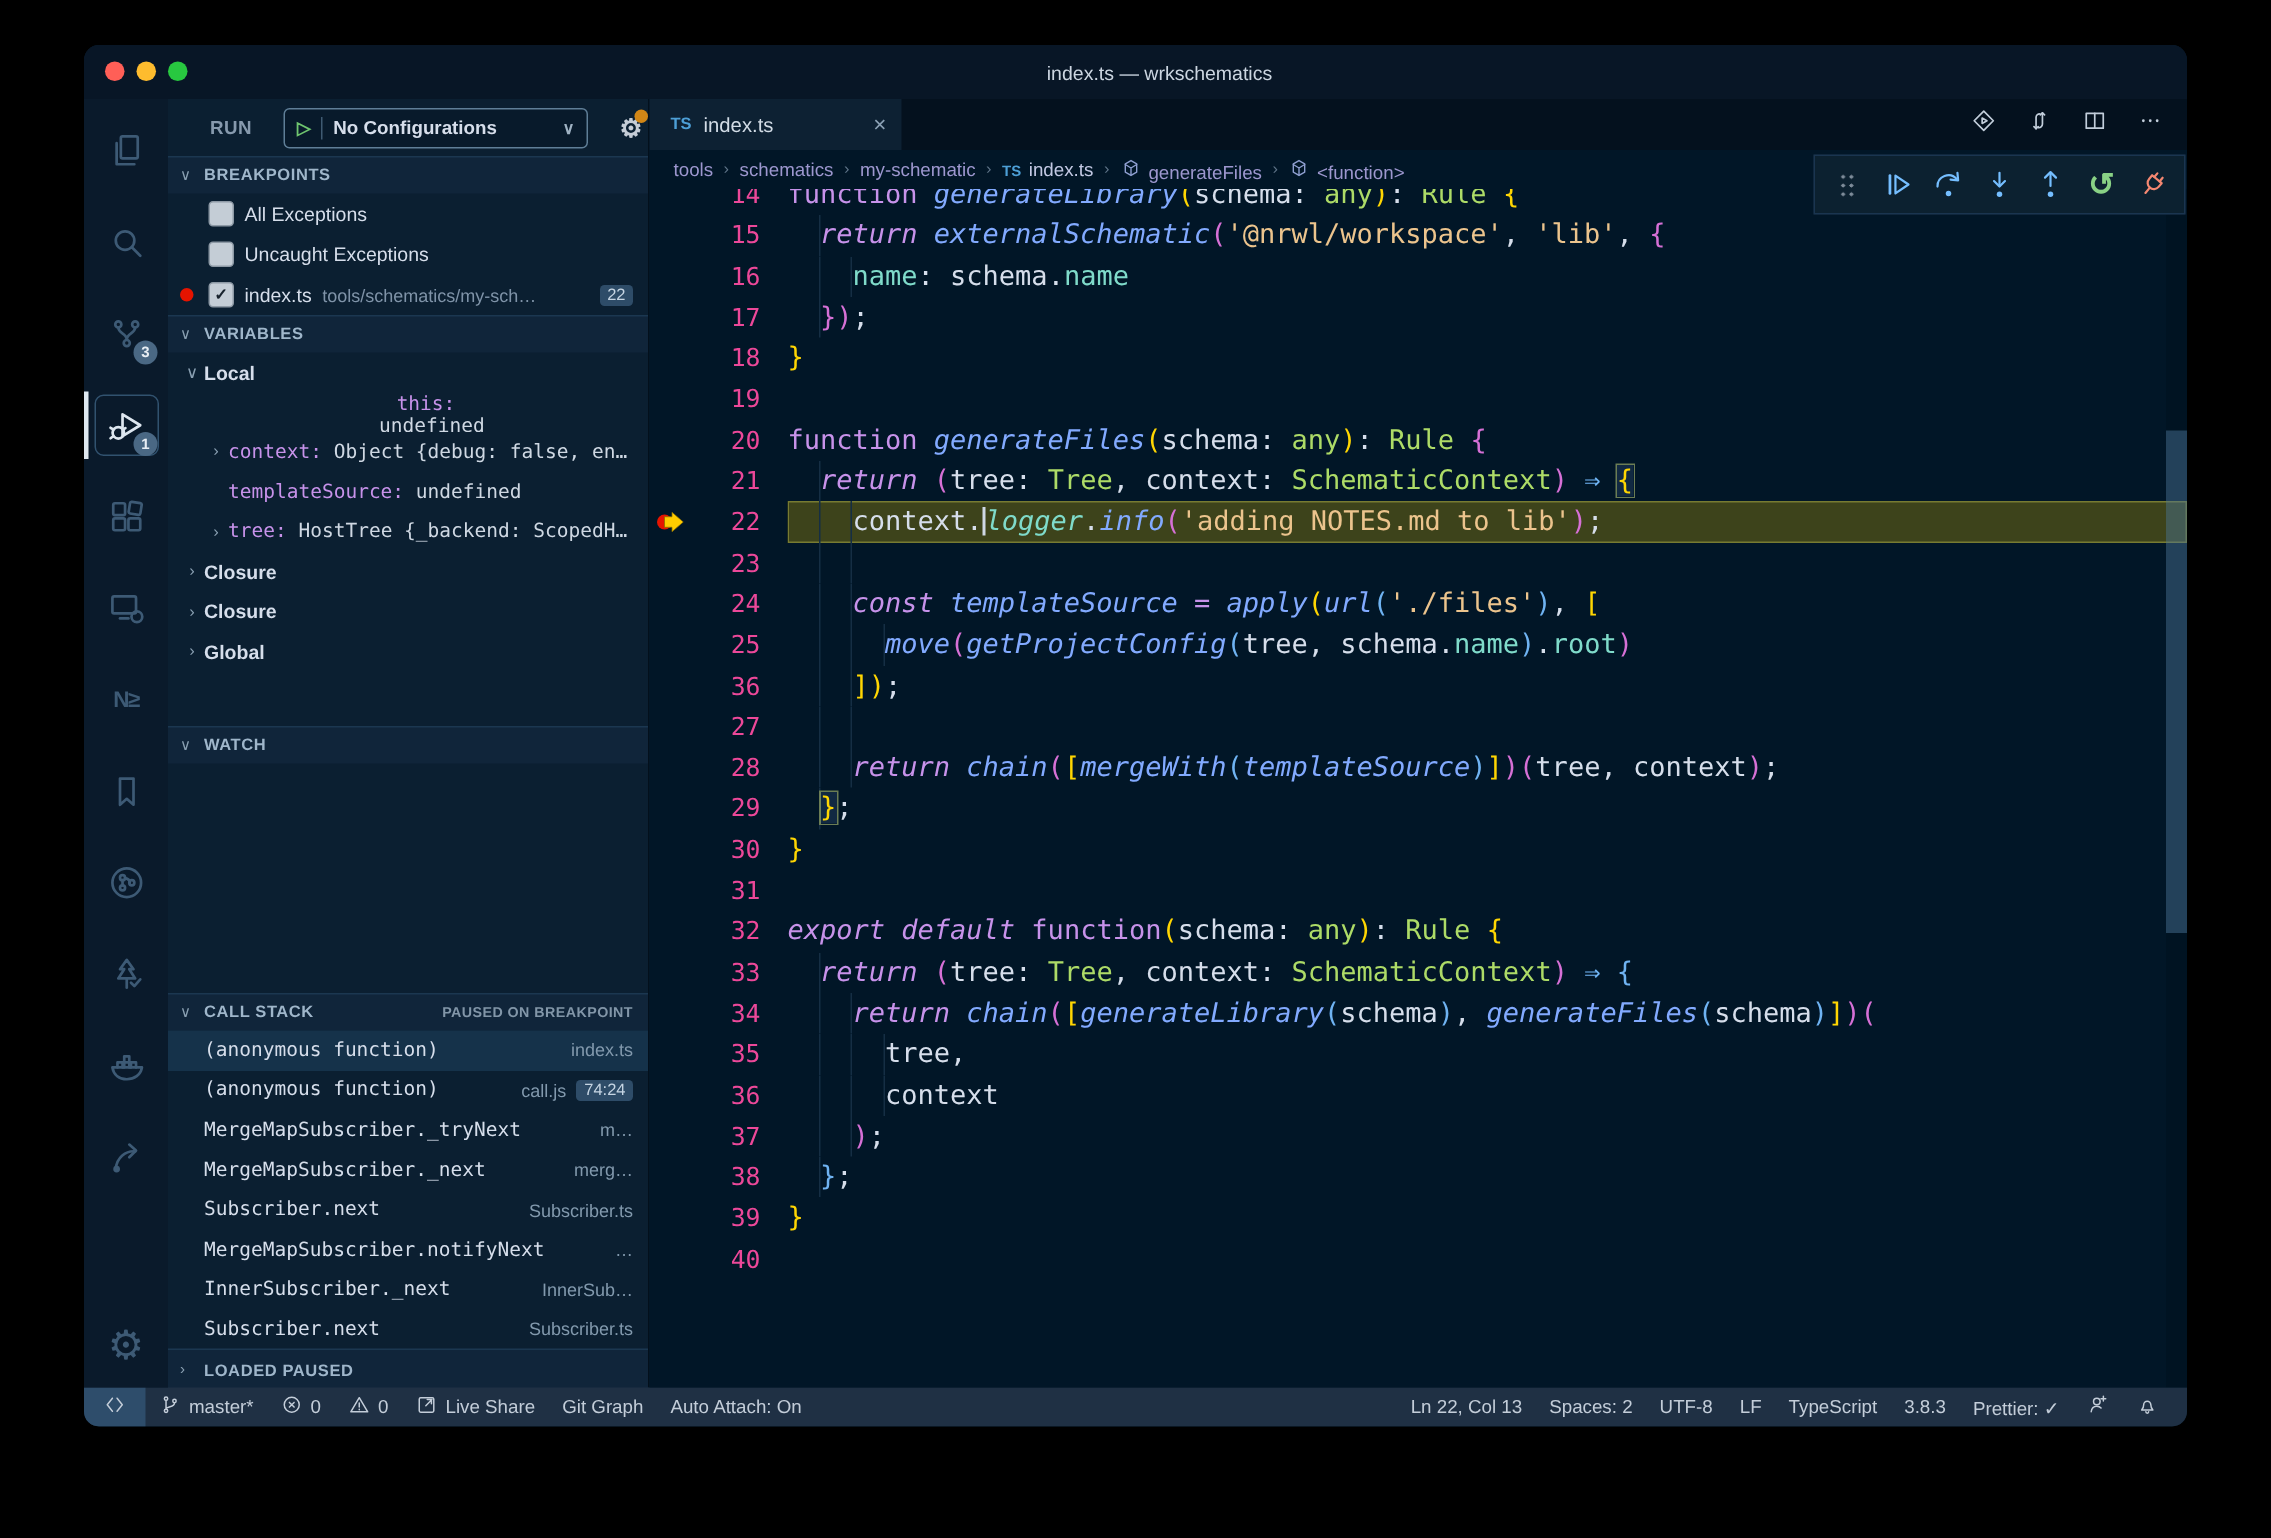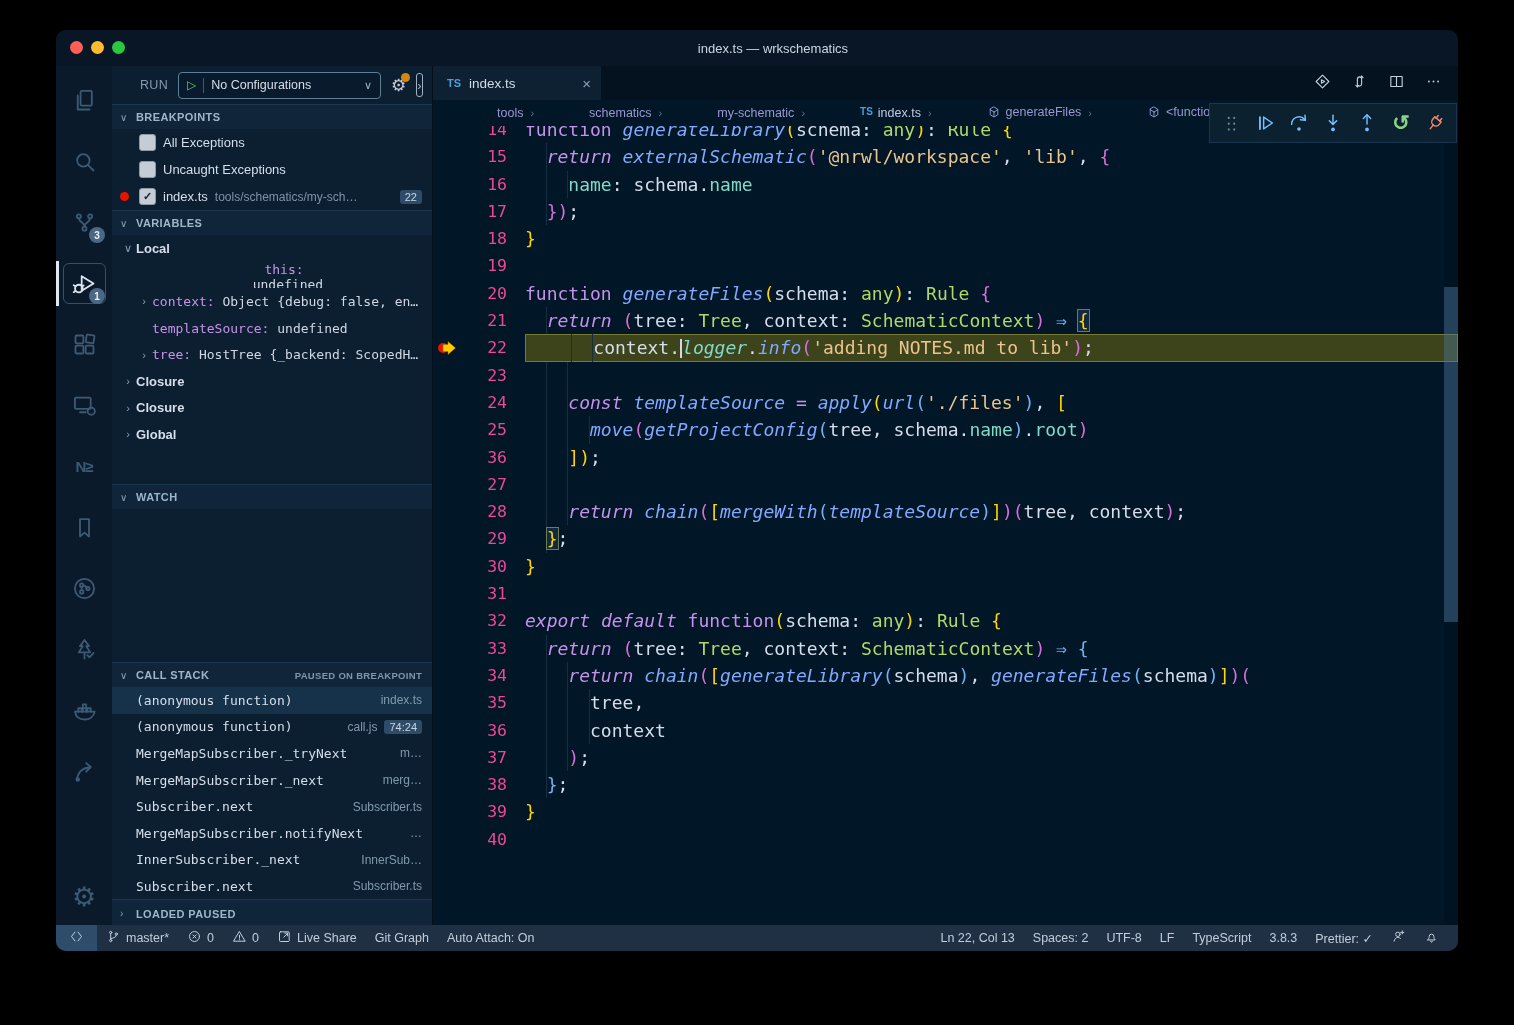--- a/index.html
+++ b/index.html
@@ -26,21 +26,21 @@
   .ab-item svg{width:27px;height:27px;}
   .ab-item .nxtxt{font-size:15px;font-weight:bold;letter-spacing:-1px;}
   .ab-item.active{color:#dde6ef;}
   .ab-item.active::before{content:"";position:absolute;left:0;top:8px;bottom:8px;width:2.5px;background:#dfe8f0;}
   .ab-item.active .ico-box{border:1px solid #31526f;border-radius:6px;padding:6px 7px;}
   .ico-box{display:flex;align-items:center;justify-content:center;}
   .ab-badge{position:absolute;right:7px;bottom:10px;min-width:16px;height:16px;border-radius:9px;background:#4a6884;color:#e8eef4;font-size:10px;display:flex;align-items:center;justify-content:center;font-weight:bold;}
   .ab-settings{position:absolute;bottom:12px;left:0;width:56px;display:flex;justify-content:center;color:#3d5a75;font-size:27px;cursor:pointer;}
   
   .sidebar{width:320px;flex:none;background:var(--sidebar);border-right:1px solid #03101c;display:flex;flex-direction:column;color:#c9d6e2;min-height:0;}
-  .run-row{height:38px;flex:none;display:flex;align-items:center;padding:0 10px 0 28px;gap:10px;}
+  .run-row{height:38px;flex:none;display:flex;align-items:center;padding:0 10px 0 28px;gap:21px;font-weight:bold;}
   .run-label{font-size:12.5px;color:#8699ad;letter-spacing:.3px;}
   .cfg-dd{height:25px;flex:0 0 185px;border:1px solid #5f7e97;border-radius:4px;display:flex;align-items:center;padding:0 8px;gap:7px;cursor:pointer;background:rgba(0,10,20,.2);}
   .cfg-play{color:#6fc56f;font-size:12px;}
   .cfg-sep{width:1px;height:15px;background:#3f5a72;}
   .cfg-text{font-size:12.5px;color:#d6deeb;flex:1;white-space:nowrap;}
   .cfg-chev{color:#9fb2c3;font-size:11px;}
   .run-gear{position:relative;color:#c5ccd6;font-size:17px;cursor:pointer;}
   .run-gear .dot{position:absolute;right:-4px;top:-2px;width:9px;height:9px;border-radius:50%;background:var(--orange);}
   .run-console{width:24px;height:22px;border:1.4px solid #9fb2c3;border-radius:3px;color:#9fb2c3;display:flex;align-items:center;justify-content:center;font-size:13px;cursor:pointer;}
   .sect{flex:none;display:flex;flex-direction:column;min-height:0;}
@@ -68,34 +68,34 @@
   
   .editor{flex:1;min-width:0;background:var(--editorbg);display:flex;flex-direction:column;position:relative;}
   .tabbar{height:34px;flex:none;background:#04111e;display:flex;align-items:stretch;}
   .tab{width:144px;background:#0d2133;display:flex;align-items:center;padding:0 10px 0 14px;gap:8px;cursor:pointer;}
   .tab-ts{color:var(--tsblue);font-size:11px;font-weight:bold;}
   .tab-label{color:#d2dce6;font-size:13.5px;flex:1;}
   .tab-close{color:#8aa0b4;font-size:15px;cursor:pointer;}
   .tab-actions{margin-left:auto;display:flex;align-items:center;gap:20px;padding-right:16px;color:#c2cedb;}
   .tab-actions svg{width:17px;height:17px;cursor:pointer;}
   .breadcrumbs{height:26px;flex:none;display:flex;align-items:center;padding-left:16px;gap:7px;font-size:12.5px;color:var(--crumb);}
-  .crumb{display:flex;align-items:flex-start;gap:5px;cursor:pointer;white-space:nowrap;margin-left:48px;}
+  .crumb{display:flex;align-items:flex-end;gap:5px;cursor:pointer;white-space:nowrap;}
   .crumb svg{width:14px;height:14px;color:#8f9fd0;}
   .crumb .cts{color:var(--tsblue);font-weight:bold;font-size:10px;}
   .crumb-sep{color:#5f7488;font-size:11px;}
   .crumb-file{color:#c3c9e4;}
   .code-area{flex:1;position:relative;overflow:hidden;}
   .code-scroll{margin-top:-10px;}
   .line{display:flex;height:27.3px;line-height:27.3px;font-family:"DejaVu Sans Mono",monospace;font-size:18px;white-space:pre;}
   .gutter{width:92px;flex:none;display:flex;align-items:center;}
   .bp-ico{width:30px;height:100%;flex:none;display:flex;align-items:center;justify-content:center;}
   .bp-ico svg{width:22px;height:16px;}
   .lnum{flex:1;text-align:right;padding-right:18px;color:#ec4899;font-size:16.5px;}
   .lcontent{flex:1;position:relative;}
-  .line.cur .lcontent{background:var(--curline);box-shadow:inset 0 0 0 1px rgba(215,215,90,.38);padding-left:25px;}
+  .line.cur .lcontent{background:var(--curline);box-shadow:inset 0 0 0 1px rgba(215,215,90,.38);}
   .tk-w{color:var(--fg);} .tk-k{color:var(--kw);} .tk-ki{color:var(--kw);font-style:italic;}
   .tk-f{color:var(--fn);font-style:italic;} .tk-c{color:var(--prop);} .tk-ci{color:var(--prop);font-style:italic;}
   .tk-t{color:var(--typ);} .tk-s{color:var(--str);}
   .tk-g{color:var(--bg1);} .tk-p{color:var(--bp2);} .tk-b{color:var(--bb3);}
   .tk-gm{color:var(--bg1);background:rgba(130,170,255,.13);box-shadow:0 0 0 1px #6b7d54;}
   .ind{display:inline-block;width:2ch;height:27.3px;vertical-align:top;box-shadow:inset -1px 0 0 #152e44;}
   .cursor{display:inline-block;width:2px;height:19px;background:#cfd8e6;vertical-align:-4px;}
   .ruler{position:absolute;top:0;right:0;bottom:0;width:14px;background:rgba(0,0,0,.12);}
   .ruler .slider{position:absolute;left:0;right:0;top:161px;height:335px;background:rgba(92,142,182,.38);cursor:pointer;}
   .dtoolbar{position:absolute;top:37px;right:1px;height:38px;display:flex;align-items:center;background:#0c2130;border:1px solid #1a3550;z-index:30;padding:0 4px;}

